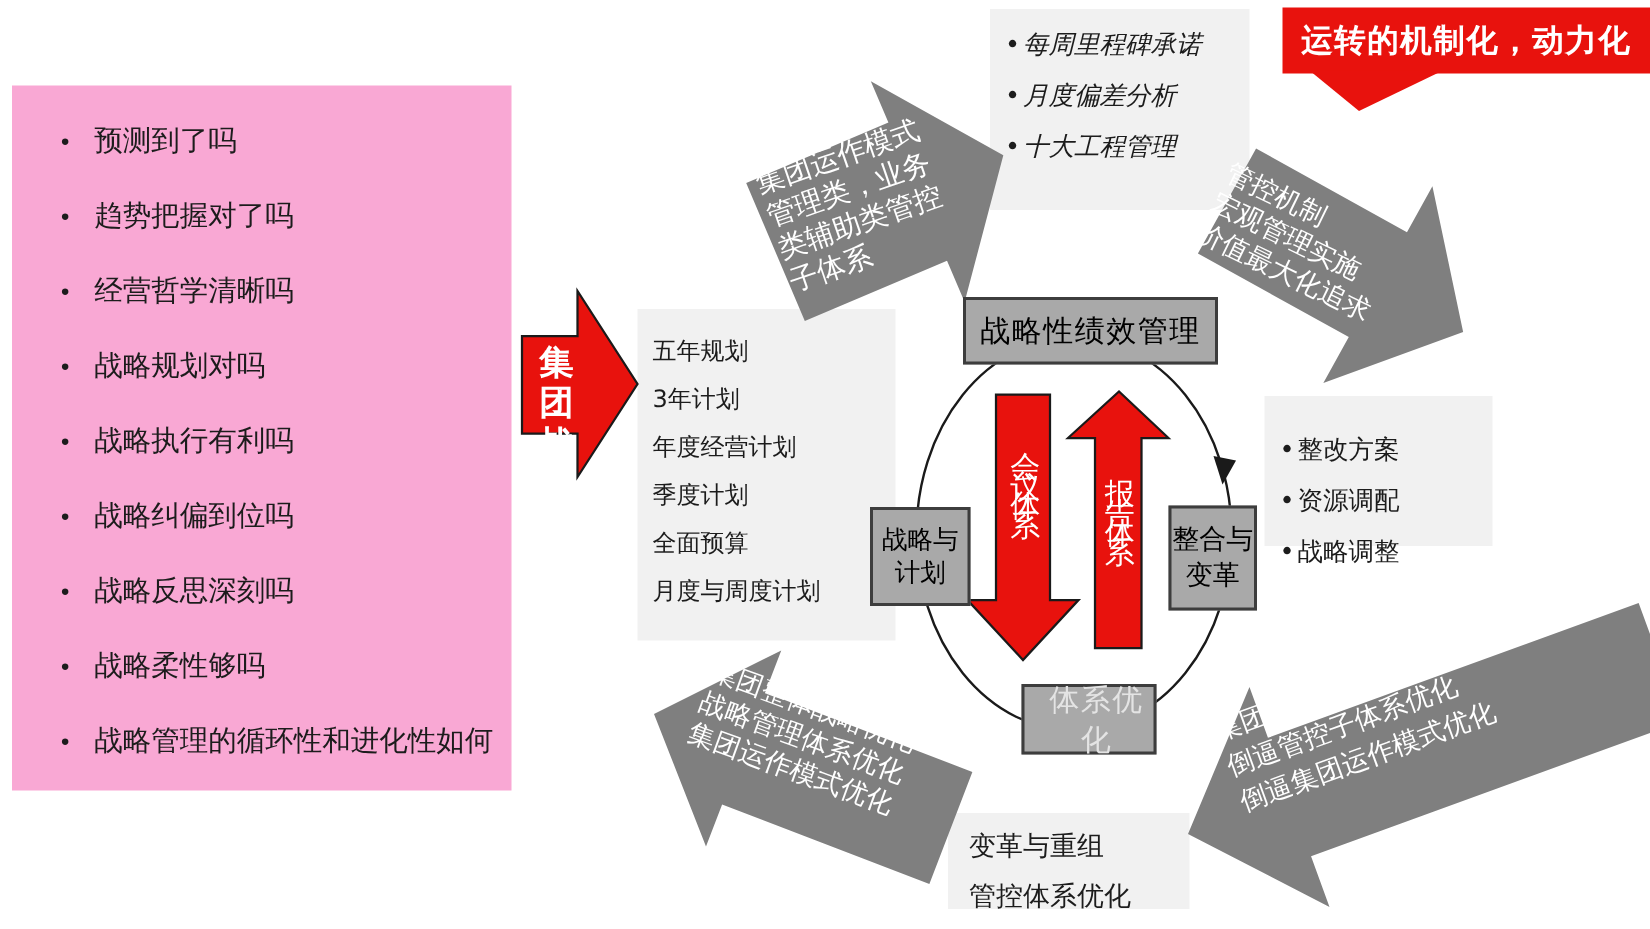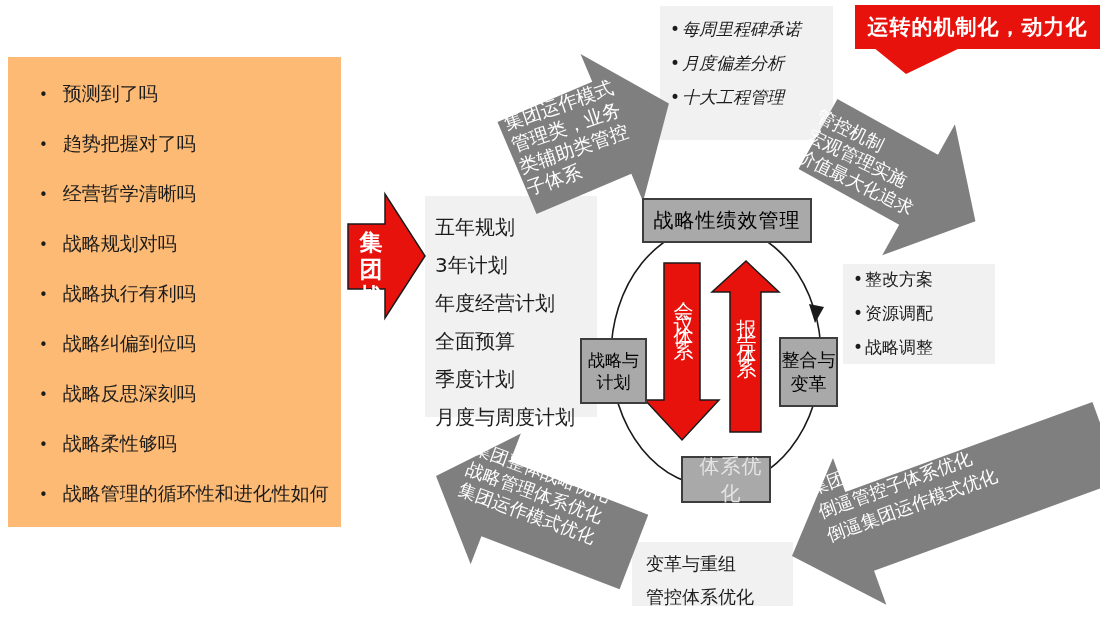--- a/index.html
+++ b/index.html
@@ -5,26 +5,26 @@
   html,body{margin:0;padding:0;background:#fff;}
   .stage{position:relative;width:1100px;height:619px;background:#ffffff;overflow:hidden;
          font-family:"DejaVu Sans","Liberation Sans",sans-serif;color:#1c1c1c;}
   svg{position:absolute;left:0;top:0;}
   .panel{position:absolute;background:#f1f1f1;box-sizing:border-box;}
   .panel ul{list-style:none;margin:0;padding:0;}
   .panel li{position:relative;}
   #left-panel{left:8px;top:57px;width:333px;height:470px;padding:24px 6px 0 24px;font-size:19px;}
   #left-panel li{margin-bottom:24px;}
   #left-panel li::before{content:"•";margin-right:15px;font-size:15px;}
-  #plan-panel{left:425px;top:196px;width:172px;height:221px;padding:18px 18px 0 10px;font-size:20px;}
+  #plan-panel{left:425px;top:206px;width:172px;height:221px;padding:18px 18px 0 10px;font-size:16px;}
   #plan-panel li{margin-bottom:11px;}
   #milestones-panel{left:660px;top:6px;width:173px;height:134px;padding:12px 4px 0 10px;font-size:17px;}
   #milestones-panel li{margin-bottom:11px;font-style:italic;}
   #milestones-panel li::before,#actions-panel li::before{content:"•";margin-right:2px;}
-  #actions-panel{left:843px;top:264px;width:152px;height:100px;padding:4px 4px 0 10px;font-size:17px;}
+  #actions-panel{left:843px;top:264px;width:152px;height:100px;padding:24px 4px 0 10px;font-size:17px;}
   #actions-panel li{margin-bottom:11px;}
   #change-panel{left:632px;top:542px;width:161px;height:64px;padding:10px 4px 0 14px;font-size:18px;}
   #change-panel li{margin-bottom:9px;}
   #banner{left:855px;top:5px;width:245px;height:44px;display:flex;align-items:center;justify-content:center;
           color:#fff;font-size:21px;font-weight:bold;letter-spacing:1px;}
   .node{position:absolute;border:2px solid #3d3d3d;color:#000000;display:flex;flex-direction:column;
         align-items:center;justify-content:center;text-align:center;box-sizing:border-box;}
   #perf-node{left:642px;top:198px;width:170px;height:45px;font-size:20px;letter-spacing:1px;}
   #left-node{left:580px;top:338px;width:67px;height:66px;font-size:17px;line-height:1.3;}
   #right-node{left:779px;top:337px;width:59px;height:70px;font-size:18px;line-height:1.35;}
@@ -38,41 +38,41 @@
   #bottomleft-label{left:478px;top:437px;transform:rotate(20deg);font-size:18px;line-height:22px;}
   #bottomright-label{left:806px;top:477px;transform:rotate(-20deg);font-size:18px;line-height:25px;}
   #group-label{position:absolute;left:349px;top:229px;width:44px;color:#fff;font-size:23px;
                font-weight:bold;line-height:27px;text-align:center;}
 </style>
 </head>
 <body>
 
 <div class="stage">
 
-  <div class="panel" id="left-panel" style="background: #fdba74; padding-left: 31px;">
+  <div class="panel" id="left-panel" style="background: #f9a8d4; padding-left: 31px;">
     <ul>
       <li>预测到了吗</li>
       <li>趋势把握对了吗</li>
       <li>经营哲学清晰吗</li>
       <li>战略规划对吗</li>
       <li>战略执行有利吗</li>
       <li>战略纠偏到位吗</li>
       <li>战略反思深刻吗</li>
       <li>战略柔性够吗</li>
       <li>战略管理的循环性和进化性如何</li>
     </ul>
   </div>
 
   <div class="panel" id="plan-panel" style="background: rgb(241, 241, 241);">
     <ul>
       <li>五年规划</li>
       <li>3年计划</li>
       <li>年度经营计划</li>
+      <li>季度计划</li>
       <li>全面预算</li>
-      <li>季度计划</li>
       <li>月度与周度计划</li>
     </ul>
   </div>
 
   <div class="panel" id="milestones-panel" style="background: rgb(241, 241, 241);">
     <ul>
       <li>每周里程碑承诺</li>
       <li>月度偏差分析</li>
       <li>十大工程管理</li>
     </ul>

